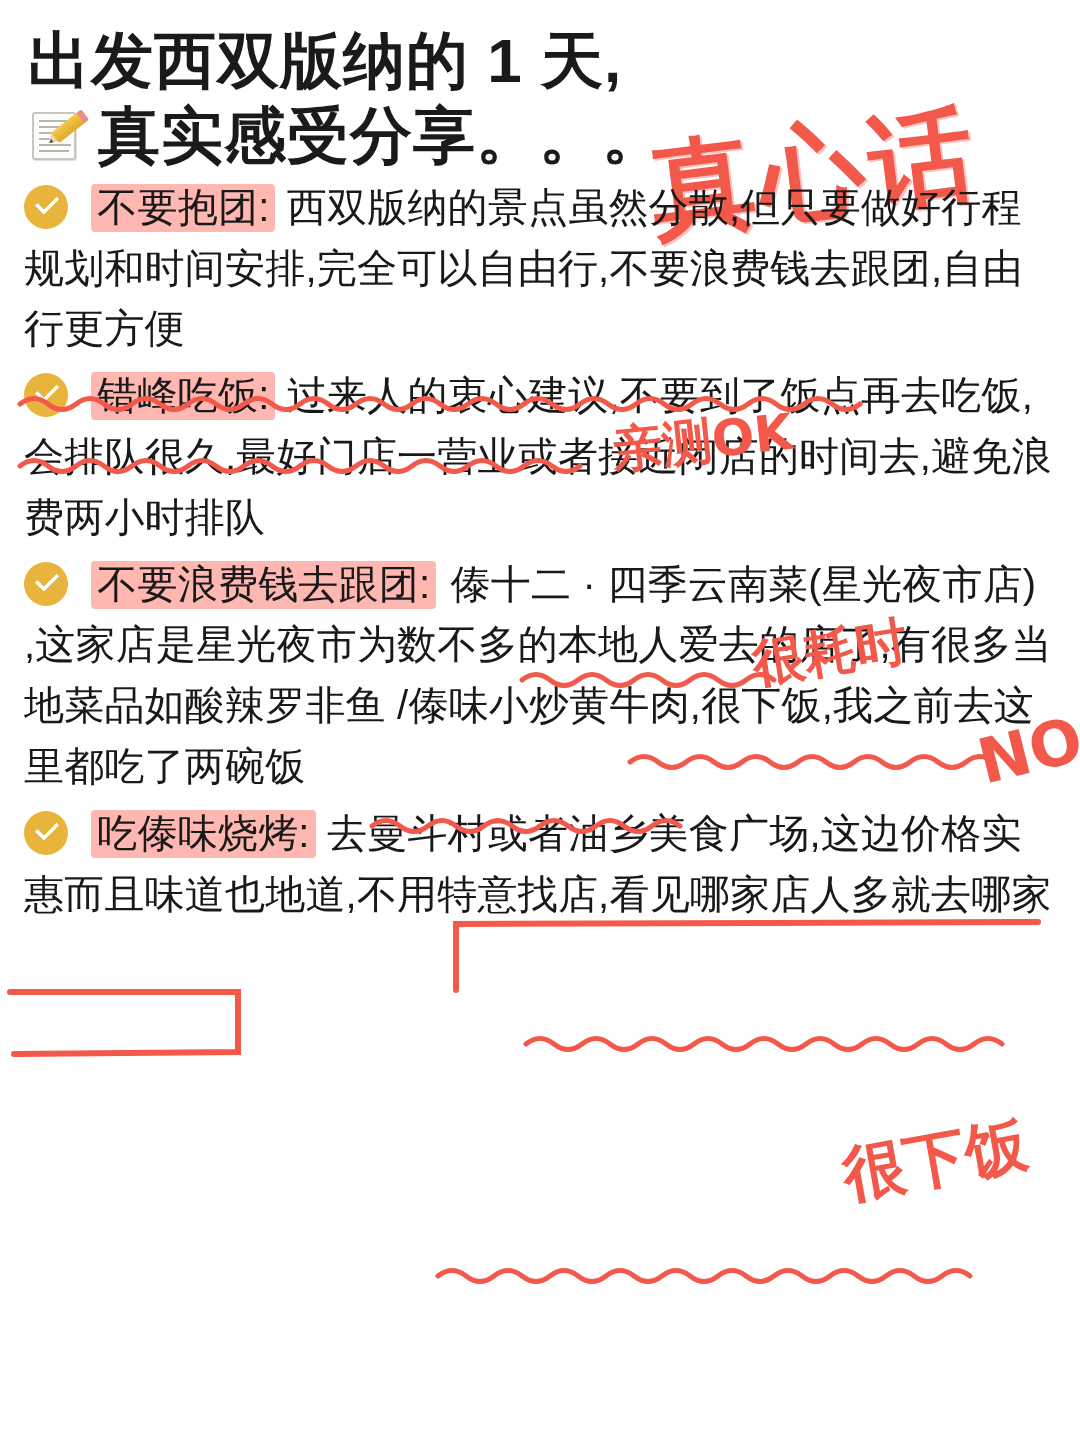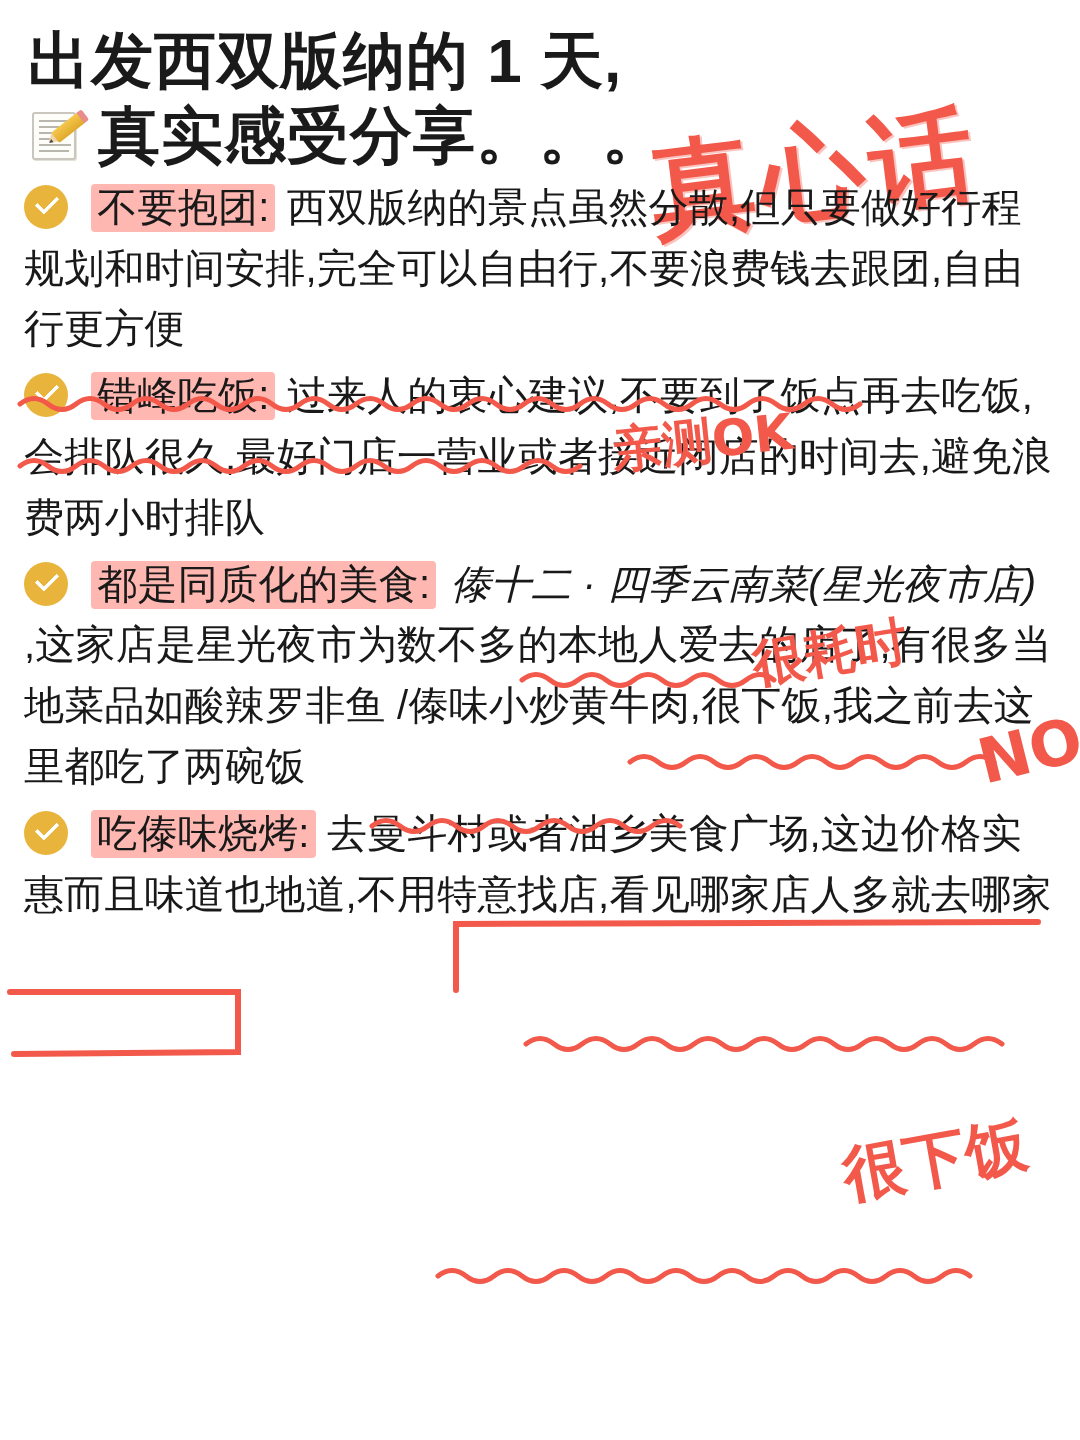--- a/index.html
+++ b/index.html
@@ -132,21 +132,20 @@
     background: #ffb7b1;
     border-radius: 4px;
     padding: 1px 6px 3px 6px;
     box-decoration-break: clone;
     text-align: center;
     -webkit-box-decoration-break: clone;
   }
   .boxed {
     position: relative;
     padding: 0 3px;
-    font-style: italic;
   }
 
   
   .ink {
     position: absolute;
     pointer-events: none;
   }
   .ink svg { display: block; overflow: visible; }
 
   .handnote {
@@ -205,21 +204,21 @@
         <span class="check"></span>
         <span class="hl">错峰吃饭:</span>
         <span>过来人的衷心建议,不要到了饭点再去吃饭,会排队很久,最好门店一营业或者接近闭店的时间去,避免浪费两小时排队</span>
       </div>
     </div>
 
 
     <div class="item">
       <div class="para">
         <span class="check"></span>
-        <span class="hl">都是同质化的美食:</span>
+        <span class="hl">不要浪费钱去跟团:</span>
         <span class="boxed">傣十二 · 四季云南菜(星光夜市店)</span>
         <span>,这家店是星光夜市为数不多的本地人爱去的店了,有很多当地菜品如酸辣罗非鱼 /傣味小炒黄牛肉,很下饭,我之前去这里都吃了两碗饭</span>
       </div>
     </div>
 
     <div class="item">
       <div class="para">
         <span class="check"></span>
         <span class="hl">吃傣味烧烤:</span>
         <span>去曼斗村或者油乡美食广场,这边价格实惠而且味道也地道,不用特意找店,看见哪家店人多就去哪家</span>

